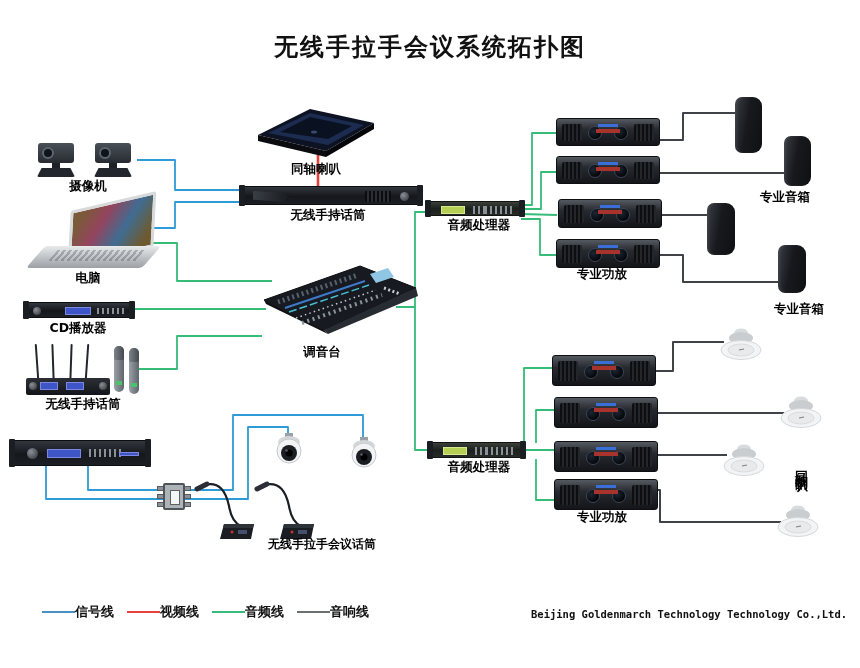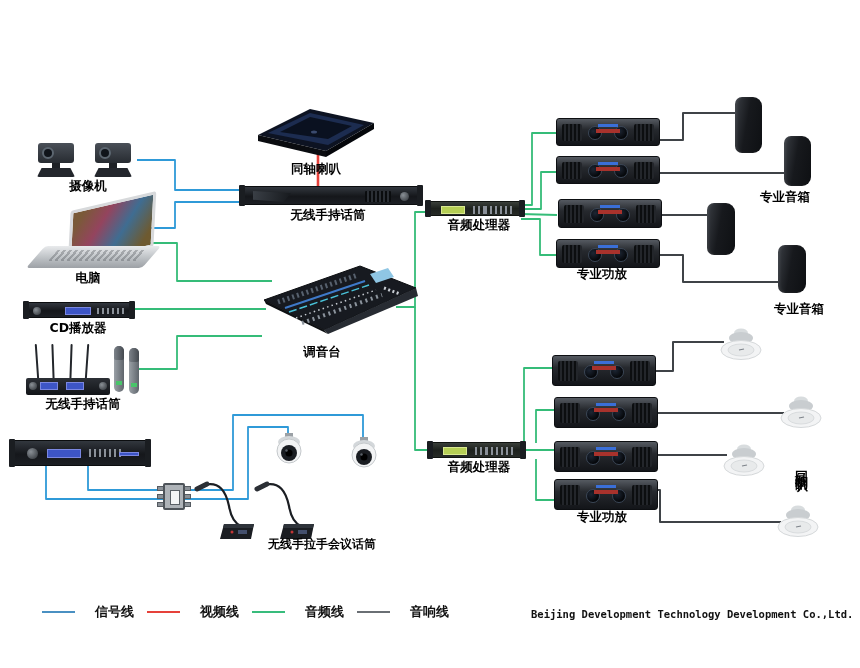--- a/index.html
+++ b/index.html
@@ -73,33 +73,34 @@
   
   .spk{background:linear-gradient(100deg,#3a3e44,#17191d 45%,#0e1013);
        border-radius:7px 9px 9px 7px;box-shadow:inset 2px 0 3px rgba(255,255,255,.08);}
   
   .junction{width:34px;height:27px;}
   .j-body{position:absolute;left:6px;top:0;width:22px;height:27px;background:#aeb3b8;
           border:2px solid #4e545a;border-radius:2px;box-sizing:border-box;}
   .j-slot{position:absolute;left:5px;top:5px;width:8px;height:13px;background:#f4f5f6;border:1px solid #5a6066;}
   .j-pin{position:absolute;width:7px;height:5px;background:#8b9197;border:1px solid #555b61;box-sizing:border-box;}
   .legend{position:absolute;left:42px;top:603px;display:flex;align-items:center;gap:13px;z-index:3;}
-  .legend-item{display:flex;align-items:center;gap:20px;}
+  .legend-item{display:flex;align-items:center;gap:0;}
   .legend-swatch{width:33px;height:2.5px;background:#888;}
   .legend-label{font-weight:bold;font-size:13px;color:#111;}
   .footer-cn{position:absolute;left:531px;top:584px;font-size:15px;font-weight:bold;color:#111;z-index:3;}
   .footer-en{position:absolute;left:531px;top:608px;font-family:"DejaVu Sans Mono",monospace;
              font-size:10.5px;font-weight:bold;color:#111;z-index:3;}
   .vtext{writing-mode:vertical-rl;letter-spacing:3px;font-size:13px;}
 </style>
 </head>
 <body>
 
 <div id="canvas">
 
+  <div class="title">无线手拉手会议系统拓扑图</div>
 
   <svg class="wires" width="860" height="668">
 
     <polyline class="l-signal" points="137,160 175,160 175,190 246,190"></polyline>
     <polyline class="l-signal" points="148,228 175,228 175,202 246,202"></polyline>
     <polyline class="l-signal" points="46,464 46,499 166,499"></polyline>
     <polyline class="l-signal" points="88,464 88,490 166,490"></polyline>
     <polyline class="l-signal" points="185,490 233,490 233,415 363,415 363,437"></polyline>
     <polyline class="l-signal" points="185,499 248,499 248,427 288,427 288,435"></polyline>
 
@@ -406,15 +407,15 @@
     <div class="legend-item">
       <div class="legend-swatch" style="background: rgb(56, 188, 124);"></div>
       <div class="legend-label">音频线</div>
     </div>
     <div class="legend-item">
       <div class="legend-swatch" style="background: rgb(106, 111, 116);"></div>
       <div class="legend-label">音响线</div>
     </div>
   </div>
 
-  <div class="footer-en">Beijing Development Technology Development Co.,Ltd.</div>
+  <div class="footer-en">Beijing Goldenmarch Technology Technology Co.,Ltd.</div>
 
 </div>
 
 </body></html>

